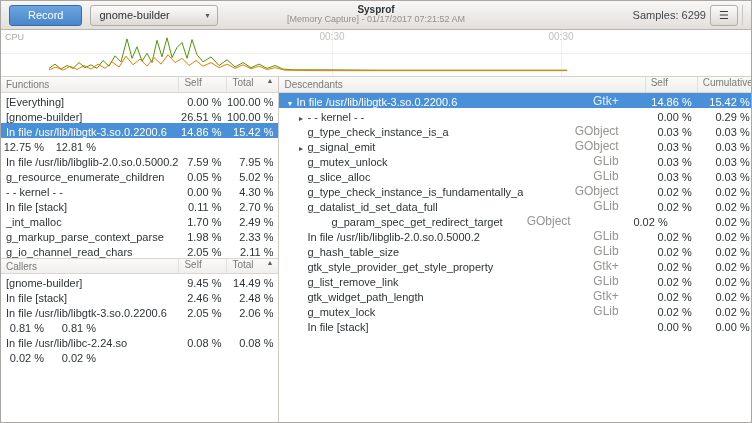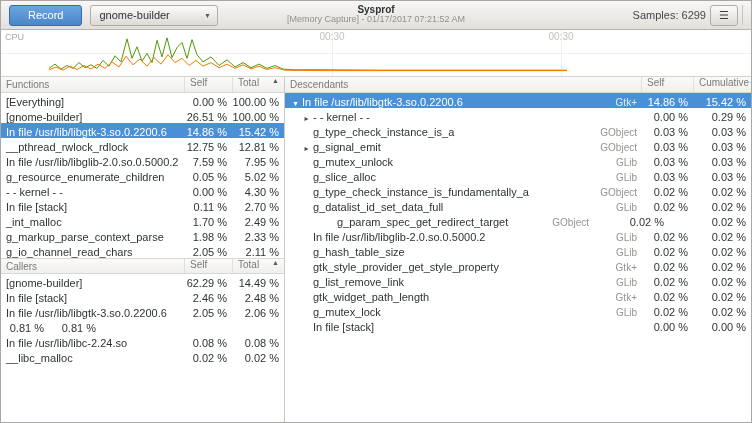--- a/index.html
+++ b/index.html
@@ -59,21 +59,21 @@
   }
   .thead.bordered-top { border-top:1px solid #d9d7d3; }
   .thead .c-name { flex:1; padding-left:5px; overflow:hidden; white-space:nowrap; }
   .thead .c-num { display:flex; align-items:flex-start; padding:0 5px; border-left:1px solid #e2e0dc; height:100%; }
   .thead .sort { margin-left:auto; font-size:7px; color:#5a5a58; }
 
   .row { display:flex; align-items:flex-end; height:15px; flex:0 0 15px; background:#fff; }
   .row .name { flex:1; padding-left:5px; white-space:nowrap; overflow:hidden; }
   .row .num { text-align:right; padding-right:5px; white-space:nowrap; }
   .row.selected { background:#4a90d9; color:#fff; }
-  .row .badge { font-size:10px; color:#949490; margin-right:4px; white-space:nowrap; }
+  .row .badge { font-size:12px; color:#949490; margin-right:26px; white-space:nowrap; }
   .row.selected .badge { color:rgba(255,255,255,0.85); }
   .row .expander { width:13px; flex:0 0 13px; text-align:center; font-size:8px; color:#4a4a48; }
   .row.selected .expander { color:#fff; }
   .tree .row .name { padding-left:0; }
 
   
   .panel-left .num-self, .panel-left .thead .c-num.num-self { width:48px; flex:0 0 48px; }
   .panel-left .num-total, .panel-left .thead .c-num.num-total { width:52px; flex:0 0 52px; }
   
   .panel-right .num-self, .panel-right .thead .c-num.num-self { width:52px; flex:0 0 52px; }
@@ -139,21 +139,20 @@
           <span class="name">[gnome-builder]</span>
           <span class="num num-self">26.51 %</span>
           <span class="num num-total">100.00 %</span>
         </div>
         <div class="row selected">
           <span class="name">In file /usr/lib/libgtk-3.so.0.2200.6</span>
           <span class="num num-self">14.86 %</span>
           <span class="num num-total">15.42 %</span>
         </div>
         <div class="row">
-          <span class="name">__pthread_rwlock_rdlock</span>
           <span class="num num-self">12.75 %</span>
           <span class="num num-total">12.81 %</span>
         </div>
         <div class="row">
           <span class="name">In file /usr/lib/libglib-2.0.so.0.5000.2</span>
           <span class="num num-self">7.59 %</span>
           <span class="num num-total">7.95 %</span>
         </div>
         <div class="row">
           <span class="name">g_resource_enumerate_children</span>
@@ -193,21 +192,21 @@
         <span>Self</span>
       </div>
       <div class="c-num num-total">
         <span>Total</span>
         <span class="sort">▲</span>
       </div>
     </div>
     <div id="callers-rows">
         <div class="row">
           <span class="name">[gnome-builder]</span>
-          <span class="num num-self">62.29 %</span>
+          <span class="num num-self">9.45 %</span>
           <span class="num num-total">14.49 %</span>
         </div>
         <div class="row">
           <span class="name">In file [stack]</span>
           <span class="num num-self">2.46 %</span>
           <span class="num num-total">2.48 %</span>
         </div>
         <div class="row">
           <span class="name">In file /usr/lib/libgtk-3.so.0.2200.6</span>
           <span class="num num-self">2.05 %</span>
@@ -216,21 +215,20 @@
         <div class="row">
           <span class="num num-self">0.81 %</span>
           <span class="num num-total">0.81 %</span>
         </div>
         <div class="row">
           <span class="name">In file /usr/lib/libc-2.24.so</span>
           <span class="num num-self">0.08 %</span>
           <span class="num num-total">0.08 %</span>
         </div>
         <div class="row">
-          <span class="name">__libc_malloc</span>
           <span class="num num-self">0.02 %</span>
           <span class="num num-total">0.02 %</span>
         </div>
       </div>
     <div class="filler"></div>
   </div>
 
   <div class="panel-right">
     <div class="thead">
       <div class="c-name">Descendants</div>

